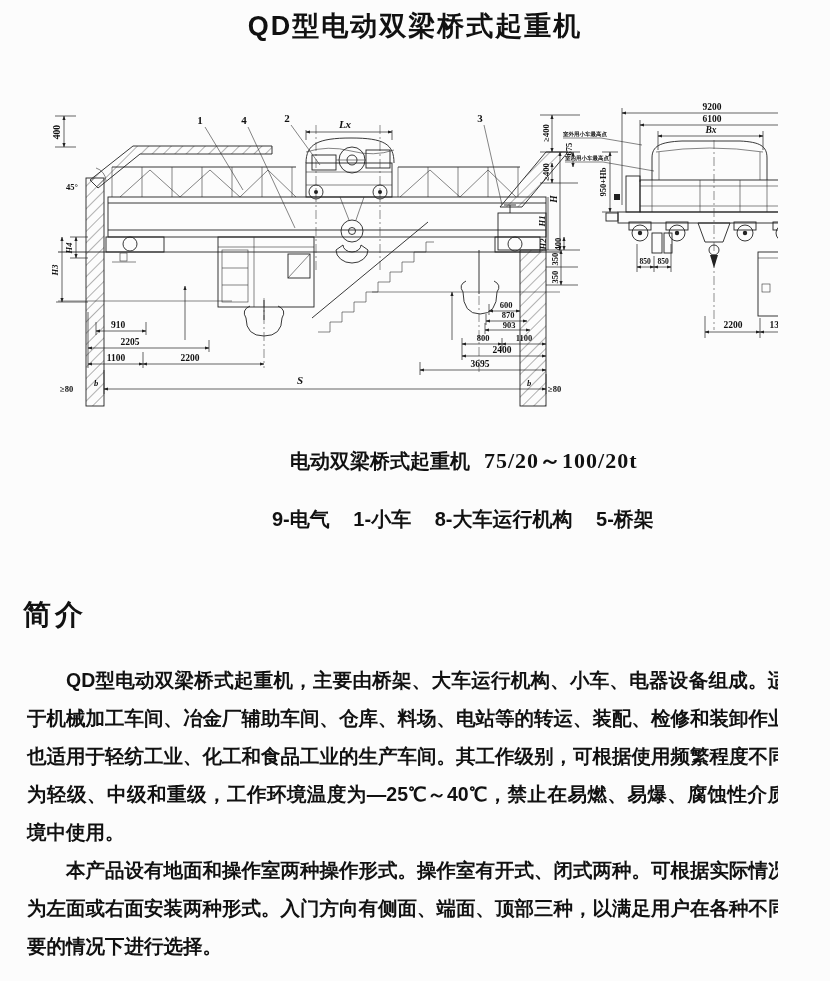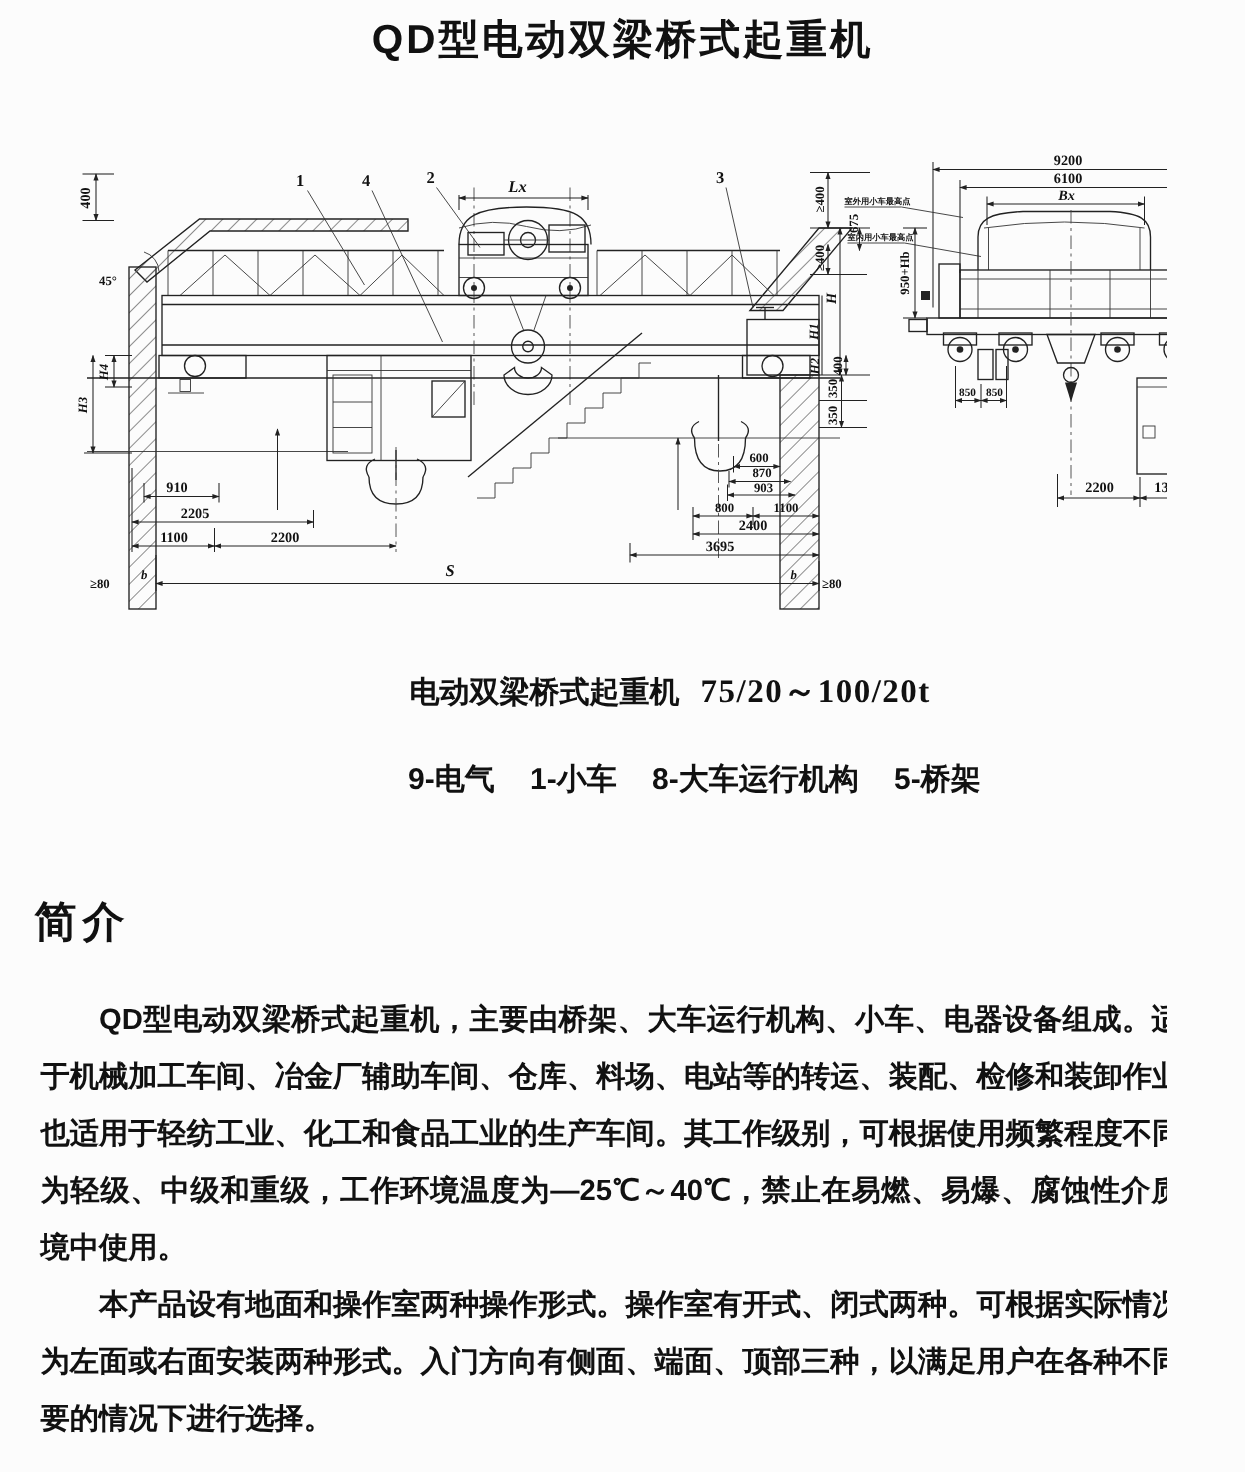--- a/index.html
+++ b/index.html
@@ -1,19 +1,19 @@
 <!DOCTYPE html>
 <html><head>
 <meta charset="utf-8">
 <style>
   html,body{margin:0;padding:0;}
   body{width:830px;height:981px;background:#fcfcfc;font-family:"Liberation Sans",sans-serif;color:#111;}
   .page{position:relative;width:778px;height:981px;overflow:hidden;}
   .title{position:absolute;left:0;top:8px;width:830px;text-align:center;font-size:27px;font-weight:bold;letter-spacing:2px;}
-  .caption{position:absolute;left:273px;top:446px;font-size:20px;font-weight:bold;}
+  .caption{position:absolute;left:290px;top:446px;font-size:20px;font-weight:bold;}
   .caption .spec{font-family:"Liberation Serif",serif;font-size:22px;margin-left:14px;letter-spacing:1px;}
   .legend{position:absolute;left:272px;top:506px;font-size:20px;font-weight:bold;}
   .legend span{margin-right:18px;}
   .legend span:last-child{margin-right:0;}
   .intro-heading{position:absolute;left:23px;top:596px;font-size:28px;font-weight:bold;letter-spacing:4px;}
   .intro-body{position:absolute;left:27px;top:661px;width:780px;font-size:19.5px;line-height:38px;font-weight:bold;text-align:justify;}
   .intro-body p{margin:0;text-indent:2em;}
   svg{position:absolute;left:0;top:0;}
   svg text{font-family:"Liberation Serif",serif;fill:#111;font-weight:bold;}
   .t9{font-size:9.5px;} .t8{font-size:8.5px;} .t7{font-size:7.5px;} .t11{font-size:11px;}

